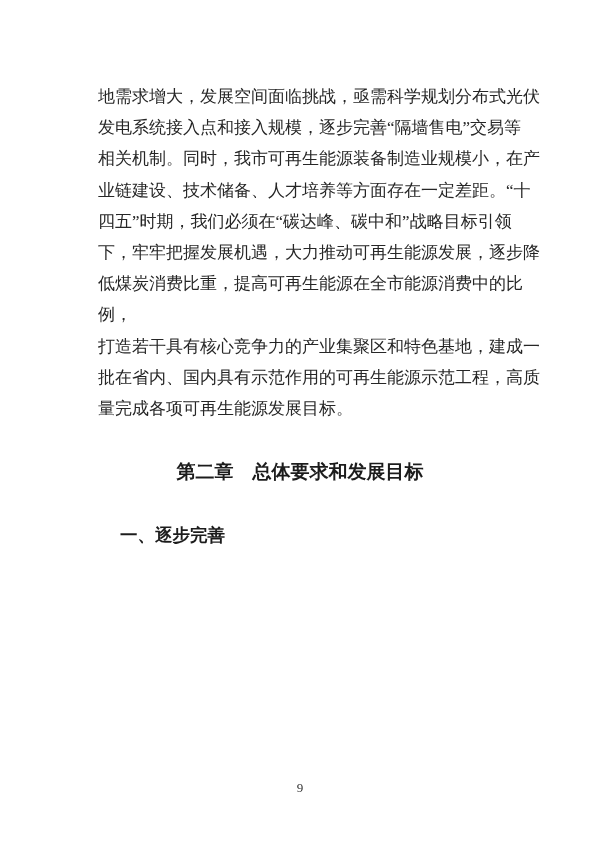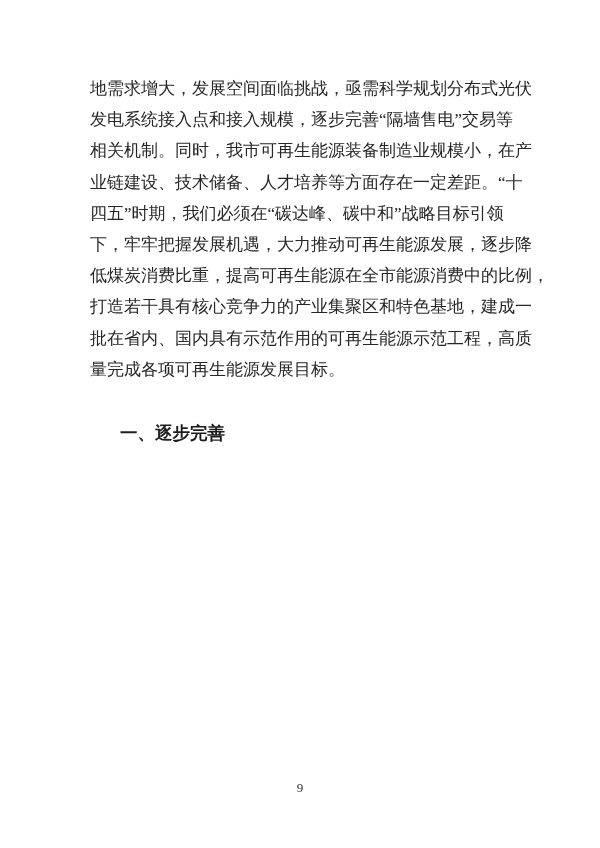--- a/index.html
+++ b/index.html
@@ -17,21 +17,21 @@
     color: #262626;
   }
   .content {
     position: absolute;
     left: 90px;
     top: 0;
     width: 460px;
     padding-top: 73px;
   }
   .body-text {
-    margin: 0;
+    margin: 8px;
     font-size: 17px;
     line-height: 31.2px;
     letter-spacing: 0;
     white-space: pre-line;
     text-align: left;
     color: #262626;
   }
   .body-text.indented {
     text-indent: 34px;
   }
@@ -75,16 +75,17 @@
     <p class="body-text">地需求增大，发展空间面临挑战，亟需科学规划分布式光伏
 发电系统接入点和接入规模，逐步完善“隔墙售电”交易等
 相关机制。同时，我市可再生能源装备制造业规模小，在产
 业链建设、技术储备、人才培养等方面存在一定差距。“十
 四五”时期，我们必须在“碳达峰、碳中和”战略目标引领
 下，牢牢把握发展机遇，大力推动可再生能源发展，逐步降
 低煤炭消费比重，提高可再生能源在全市能源消费中的比例，
 打造若干具有核心竞争力的产业集聚区和特色基地，建成一
 批在省内、国内具有示范作用的可再生能源示范工程，高质
 量完成各项可再生能源发展目标。</p>
+    <div class="chapter-heading">第二章　总体要求和发展目标</div>
     <div class="section-heading">一、逐步完善</div>
   </div>
   <div class="page-number">9</div>
 </div>
 
 </body></html>

